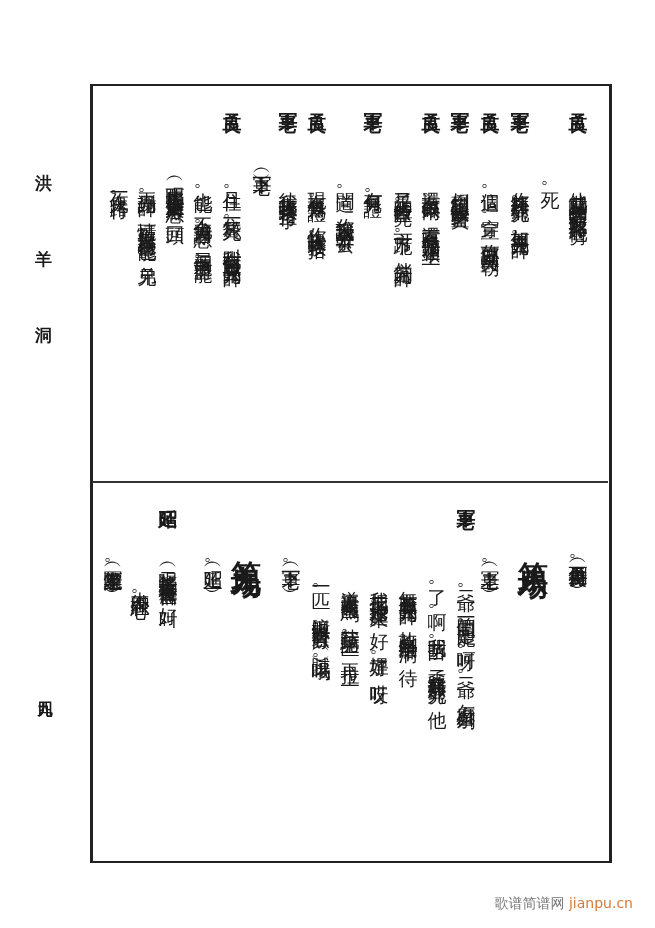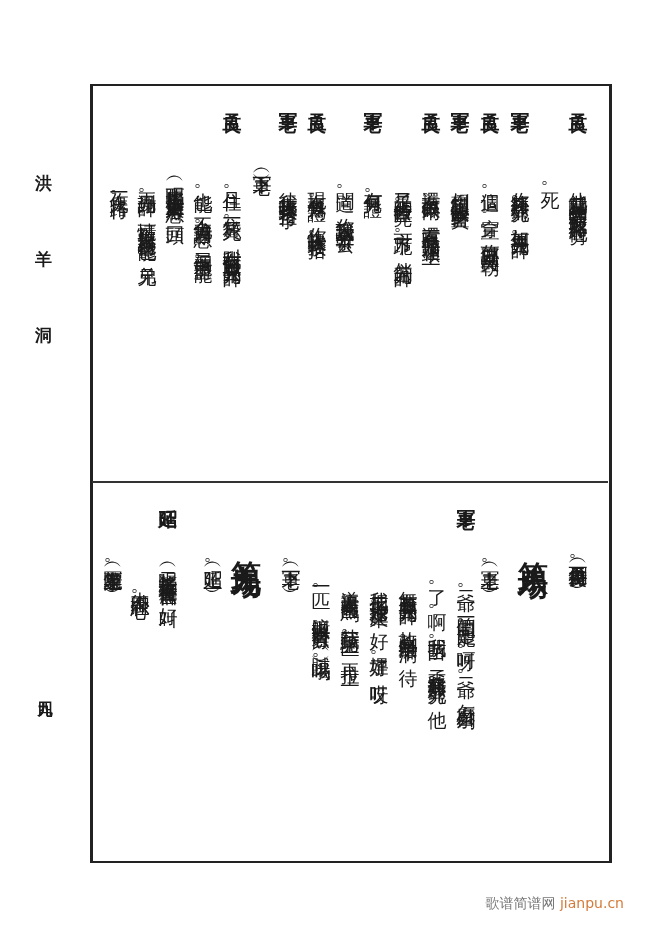--- a/index.html
+++ b/index.html
@@ -13,21 +13,21 @@
     border-top:2px solid #222; border-bottom:2px solid #222;
   }
   .divider { position:absolute; left:92px; top:481px; width:516px; height:0; border-top:2px solid #333; }
   .col {
     position:absolute; writing-mode:vertical-rl; text-orientation:upright;
     font-size:19px; line-height:22px; letter-spacing:2.3px; white-space:nowrap;
   }
   .spk { font-weight:bold; letter-spacing:0; }
   .title { font-size:30px; font-weight:bold; letter-spacing:4px; line-height:34px; }
   .margin { position:absolute; writing-mode:vertical-rl; text-orientation:upright; font-size:17px; font-weight:bold; }
-  .watermark { position:absolute; right:31px; top:895px; font-size:14px; color:#777; font-family:"DejaVu Sans", sans-serif; }
+  .watermark { position:absolute; right:22px; top:895px; font-size:14px; color:#777; font-family:"DejaVu Sans", sans-serif; }
   .watermark .latin { color:#d47a3a; }
 </style>
 </head>
 <body>
 
 <div class="frame"></div>
 <div class="divider"></div>
 
 <div class="margin" style="left:33px; top:160px; letter-spacing:28px;">洪 羊 洞</div>
 <div class="margin" style="left:35px; top:690px; letter-spacing:0; font-size:15px;">四九九</div>

